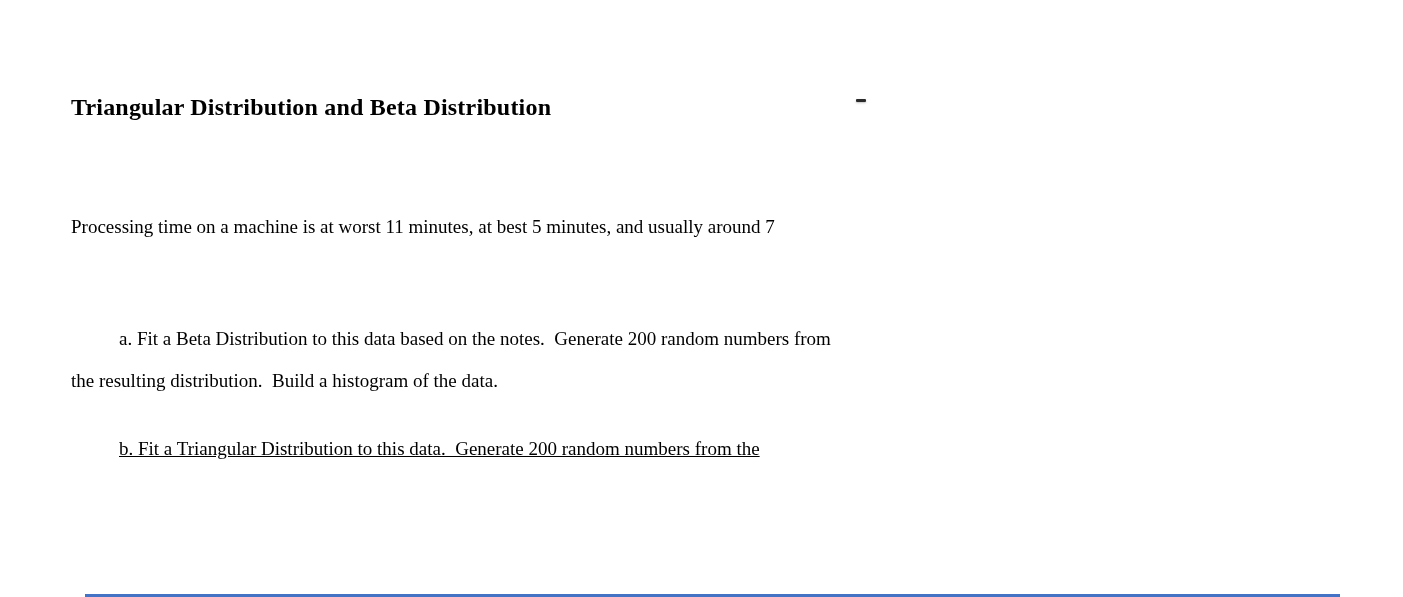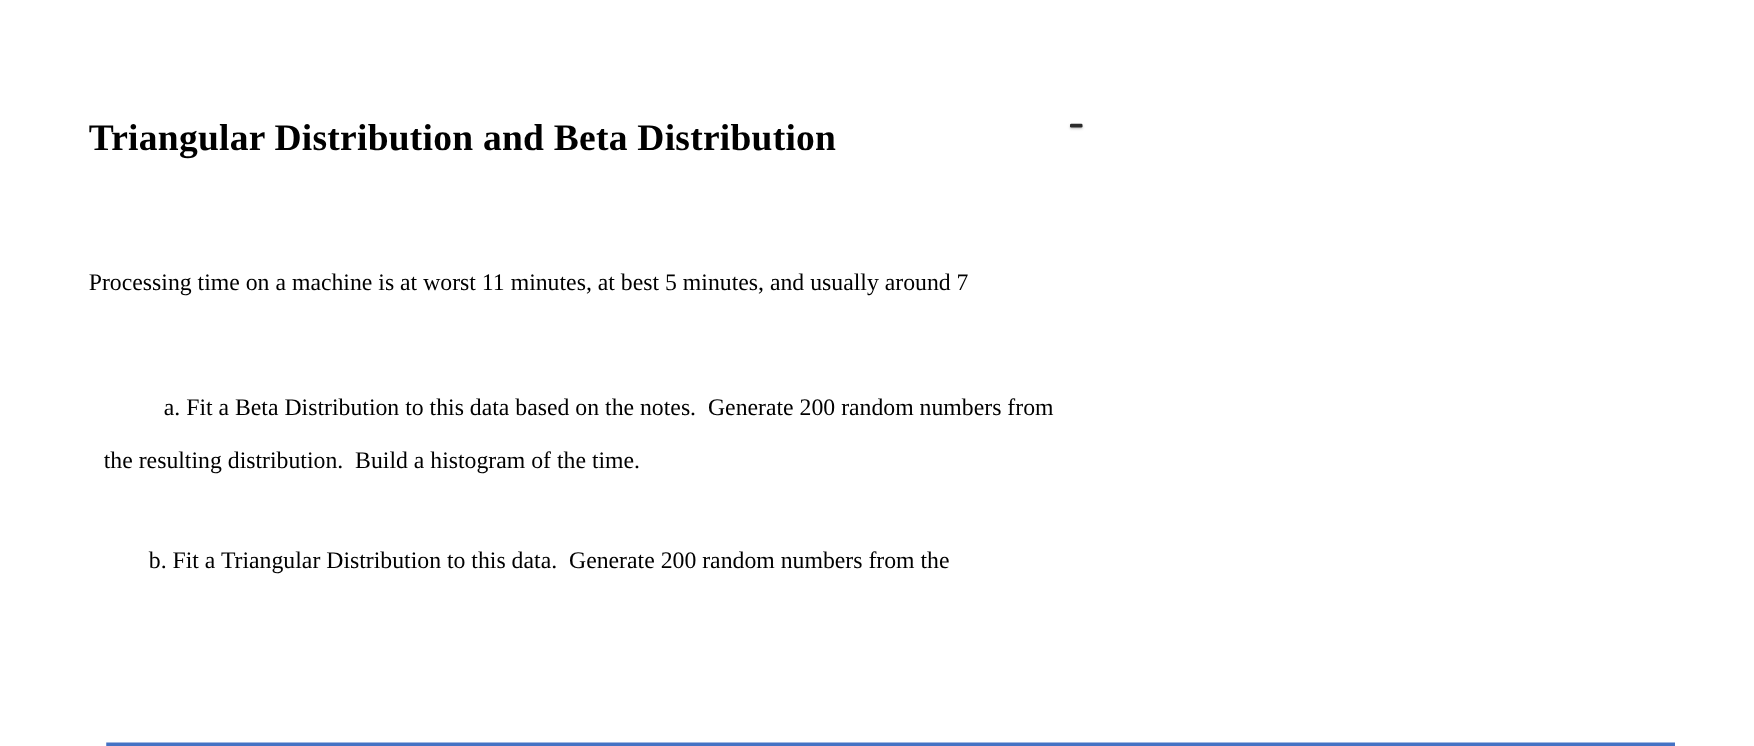--- a/index.html
+++ b/index.html
@@ -12,41 +12,41 @@
     width: 1403px;
     height: 597px;
     overflow: hidden;
     font-family: "Liberation Serif", "DejaVu Serif", serif;
     color: #000000;
   }
   .doc-title {
     position: absolute;
     left: 71px;
     top: 74px;
-    font-size: 30px;
+    font-size: 24px;
     font-weight: bold;
     line-height: 34px;
     white-space: pre;
     letter-spacing: 0.2px;
   }
   .para {
     position: absolute;
     left: 71px;
     font-size: 19px;
     line-height: 42px;
   }
   .para .line {
     white-space: pre; 
   }
   .para .line.indent {
     padding-left: 48px;
   }
   #intro-para  { top: 206px; }
-  #item-a-para { top: 306px; margin-left: 12px; }
-  #item-b-para { top: 428px; }
+  #item-a-para { top: 318px; }
+  #item-b-para { top: 428px; text-decoration: underline; }
   .stray-mark {
     position: absolute;
     left: 856px;
     top: 99px;
     width: 10px;
     height: 3px;
     background: #2b2b2b;
     border-radius: 1px;
     box-shadow: 0 1px 2px rgba(120,120,120,0.45);
   }
@@ -64,20 +64,20 @@
 <h1 class="doc-title">Triangular Distribution and Beta Distribution</h1>
 
 <div class="stray-mark"></div>
 
 <div class="para" id="intro-para">
   <div class="line">Processing time on a machine is at worst 11 minutes, at best 5 minutes, and usually around 7</div>
 </div>
 
 <div class="para" id="item-a-para">
   <div class="line indent">a. Fit a Beta Distribution to this data based on the notes.  Generate 200 random numbers from</div>
-  <div class="line">the resulting distribution.  Build a histogram of the time.</div>
+  <div class="line">the resulting distribution.  Build a histogram of the data.</div>
 </div>
 
 <div class="para" id="item-b-para">
   <div class="line indent">b. Fit a Triangular Distribution to this data.  Generate 200 random numbers from the</div>
 </div>
 
 <div class="bottom-rule" style="background: rgb(68, 114, 196);"></div>
 
 </body></html>

